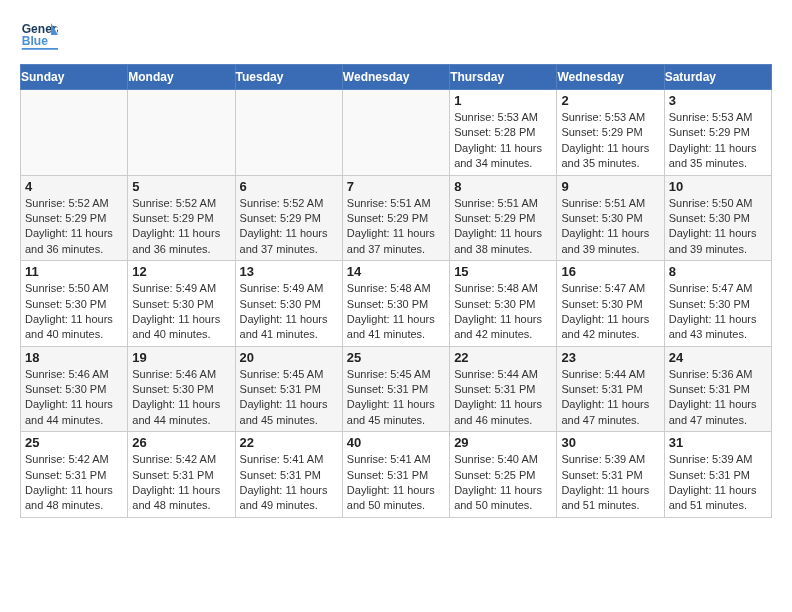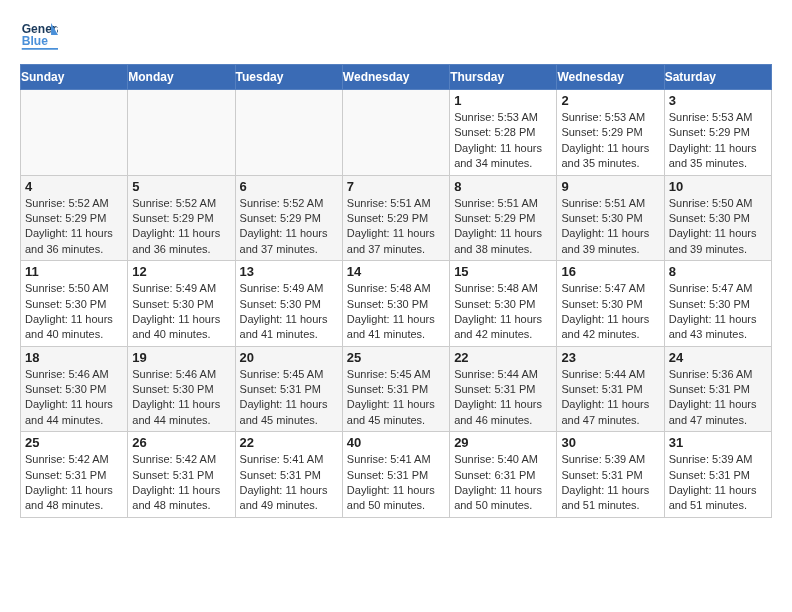--- a/index.html
+++ b/index.html
@@ -295,21 +295,21 @@
           </td>
           <td>
             <span class="day-number">40</span>
             <div class="day-info" style="white-space: pre-line;">Sunrise: 5:41 AM
 Sunset: 5:31 PM
 Daylight: 11 hours and 50 minutes.</div>
           </td>
           <td>
             <span class="day-number">29</span>
             <div class="day-info" style="white-space: pre-line;">Sunrise: 5:40 AM
-Sunset: 6:31 PM
+Sunset: 5:25 PM
 Daylight: 11 hours and 50 minutes.</div>
           </td>
           <td>
             <span class="day-number">30</span>
             <div class="day-info" style="white-space: pre-line;">Sunrise: 5:39 AM
 Sunset: 5:31 PM
 Daylight: 11 hours and 51 minutes.</div>
           </td>
           <td>
             <span class="day-number">31</span>

